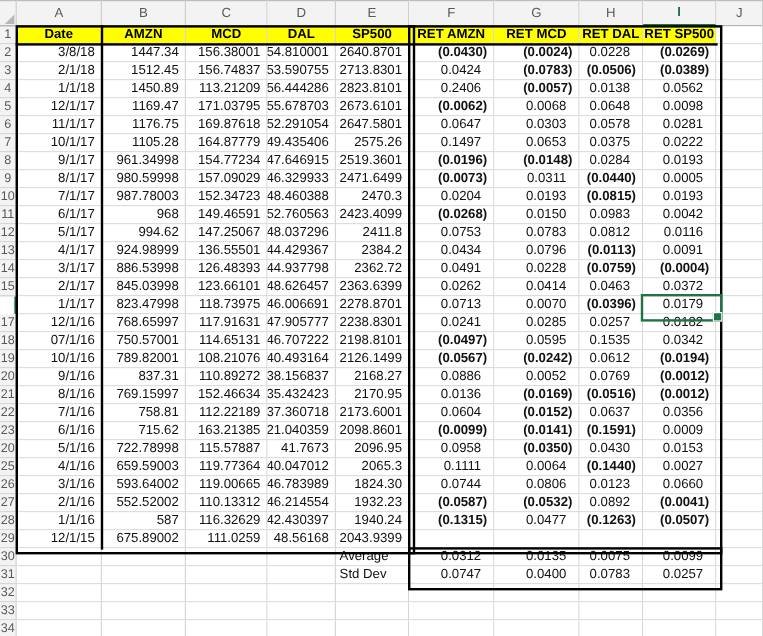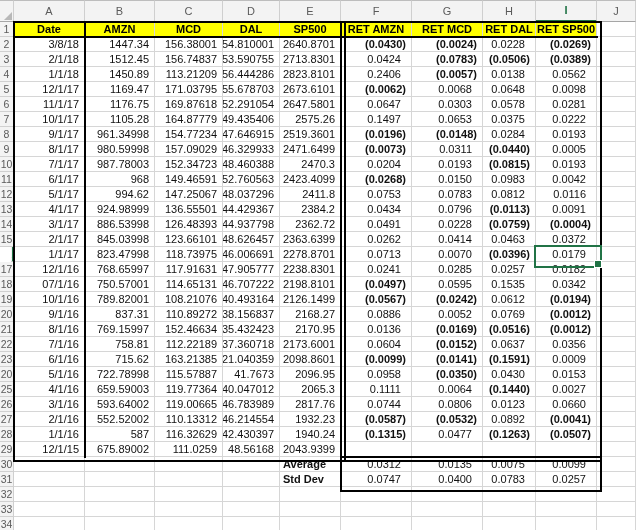--- a/index.html
+++ b/index.html
@@ -29,21 +29,21 @@
   }
   .corner{position:relative;background:#f3f3f3;border-right:1px solid #cfcfcf;border-bottom:1px solid #a6a6a6;border-top:1px solid #bdbdbd;}
   .corner .tri{position:absolute;right:1px;bottom:1px;width:0;height:0;
     border-left:8px solid transparent;border-bottom:8px solid #b8b8b8;}
   .selcol{color:var(--green,#217346);border-bottom:2px solid var(--green,#217346);font-weight:bold;}
   .selrow{color:var(--green,#217346);border-right:2px solid var(--green,#217346);margin-left:11px;}
   .yellow{background:var(--hdrfill,#ffff00);font-weight:bold;justify-content:center;color:#000;}
   .num{justify-content:flex-end;padding-right:5px;}
   .ret.pos{padding-right:10px;}
   .ret.neg{padding-right:5px;font-weight:bold;}
-  .lbl{justify-content:flex-start;padding-left:3px;font-weight:bold;}
+  .lbl{justify-content:flex-start;padding-left:3px;}
   .ov{position:absolute;pointer-events:none;background:transparent;}
   .blk{border:2px solid var(--thick,#000);}
   #line-ab{left:84px;top:21px;width:2px;height:437px;background:var(--thick,#000);}
   #box-a{left:13px;top:21px;width:329px;height:437px;}
   #box-f{left:340px;top:21px;width:258px;height:437px;}
   #line-r1{left:13px;top:36px;width:585px;height:2px;background:var(--thick,#000);}
   #box-sum{left:340px;top:456px;width:258px;height:32px;}
   #sel{left:534px;top:245px;width:64px;height:19px;border:2px solid var(--green,#217346);}
   #handle{position:absolute;left:594px;top:260px;width:6px;height:6px;background:var(--green,#217346);border:1px solid #fff;}
 </style>
@@ -338,21 +338,21 @@
       <div class="c num ret pos">0.1111</div>
       <div class="c num ret pos">0.0064</div>
       <div class="c num ret neg">(0.1440)</div>
       <div class="c num ret pos">0.0027</div>
       <div class="c"></div>
       <div class="c rowhdr">26</div>
       <div class="c num">3/1/16</div>
       <div class="c num">593.64002</div>
       <div class="c num">119.00665</div>
       <div class="c num">46.783989</div>
-      <div class="c num">2817.76</div>
+      <div class="c num">1824.30</div>
       <div class="c num ret pos">0.0744</div>
       <div class="c num ret pos">0.0806</div>
       <div class="c num ret pos">0.0123</div>
       <div class="c num ret pos">0.0660</div>
       <div class="c"></div>
       <div class="c rowhdr">27</div>
       <div class="c num">2/1/16</div>
       <div class="c num">552.52002</div>
       <div class="c num">110.13312</div>
       <div class="c num">46.214554</div>

